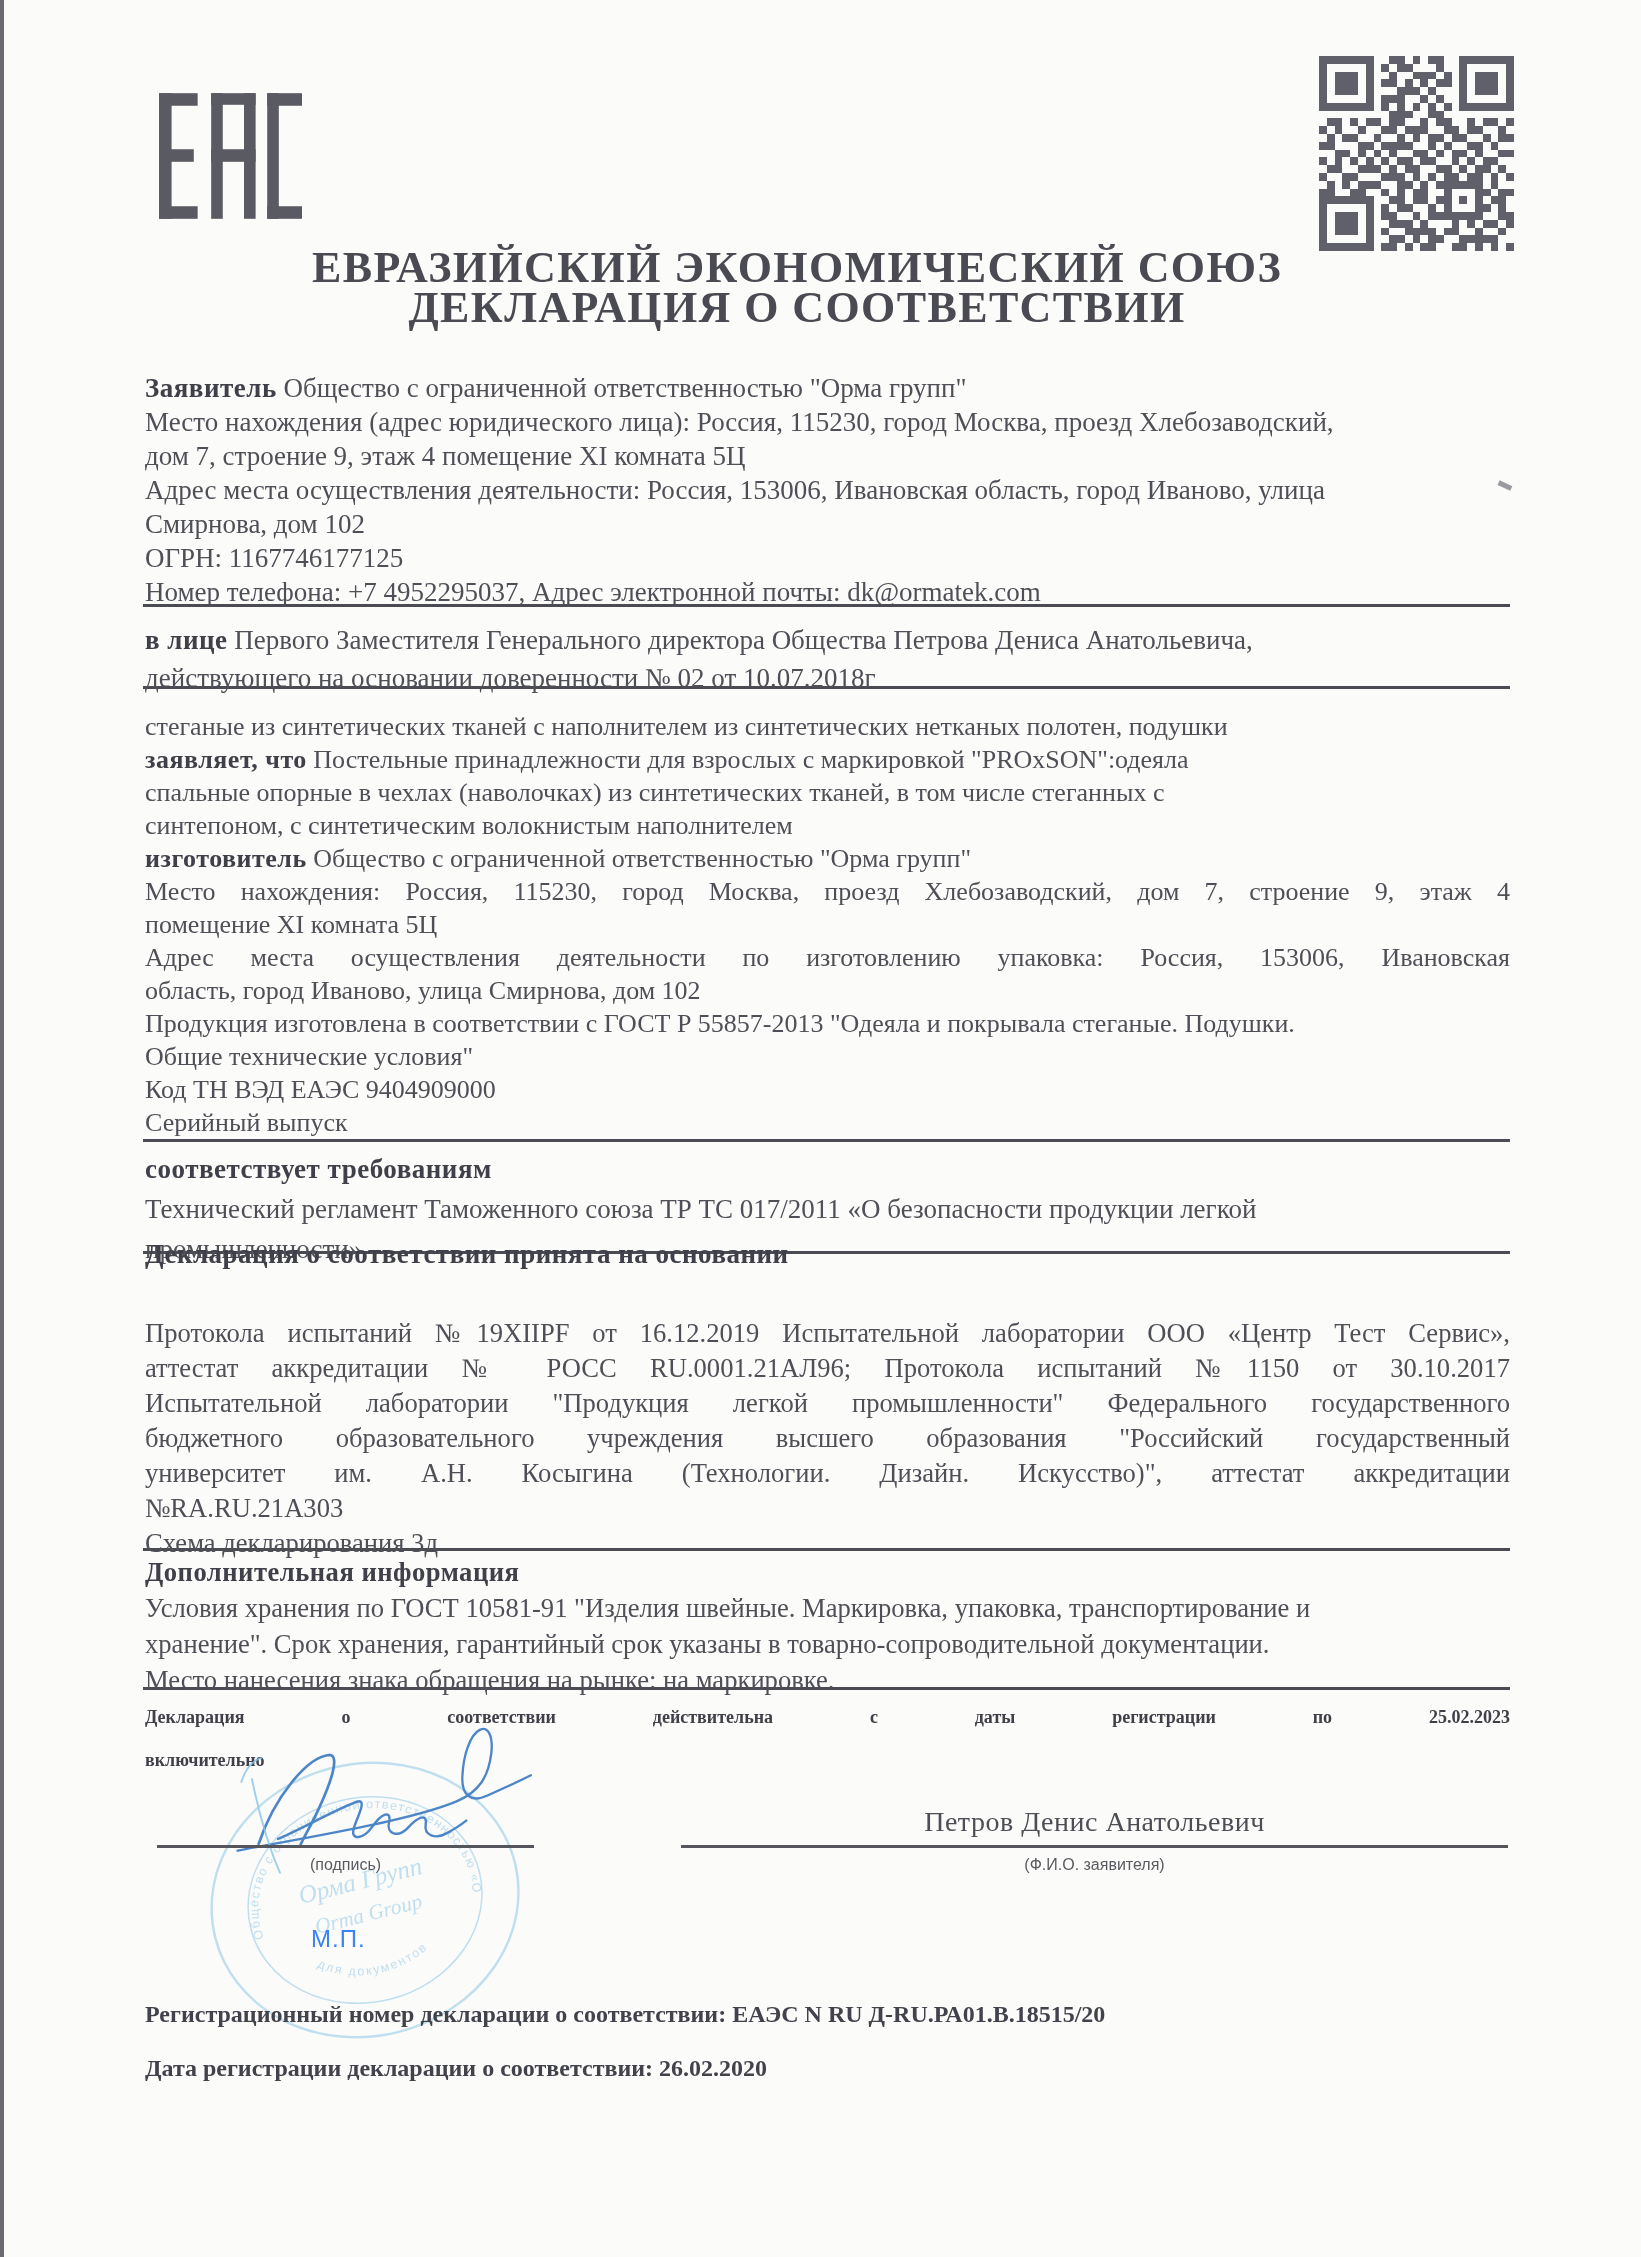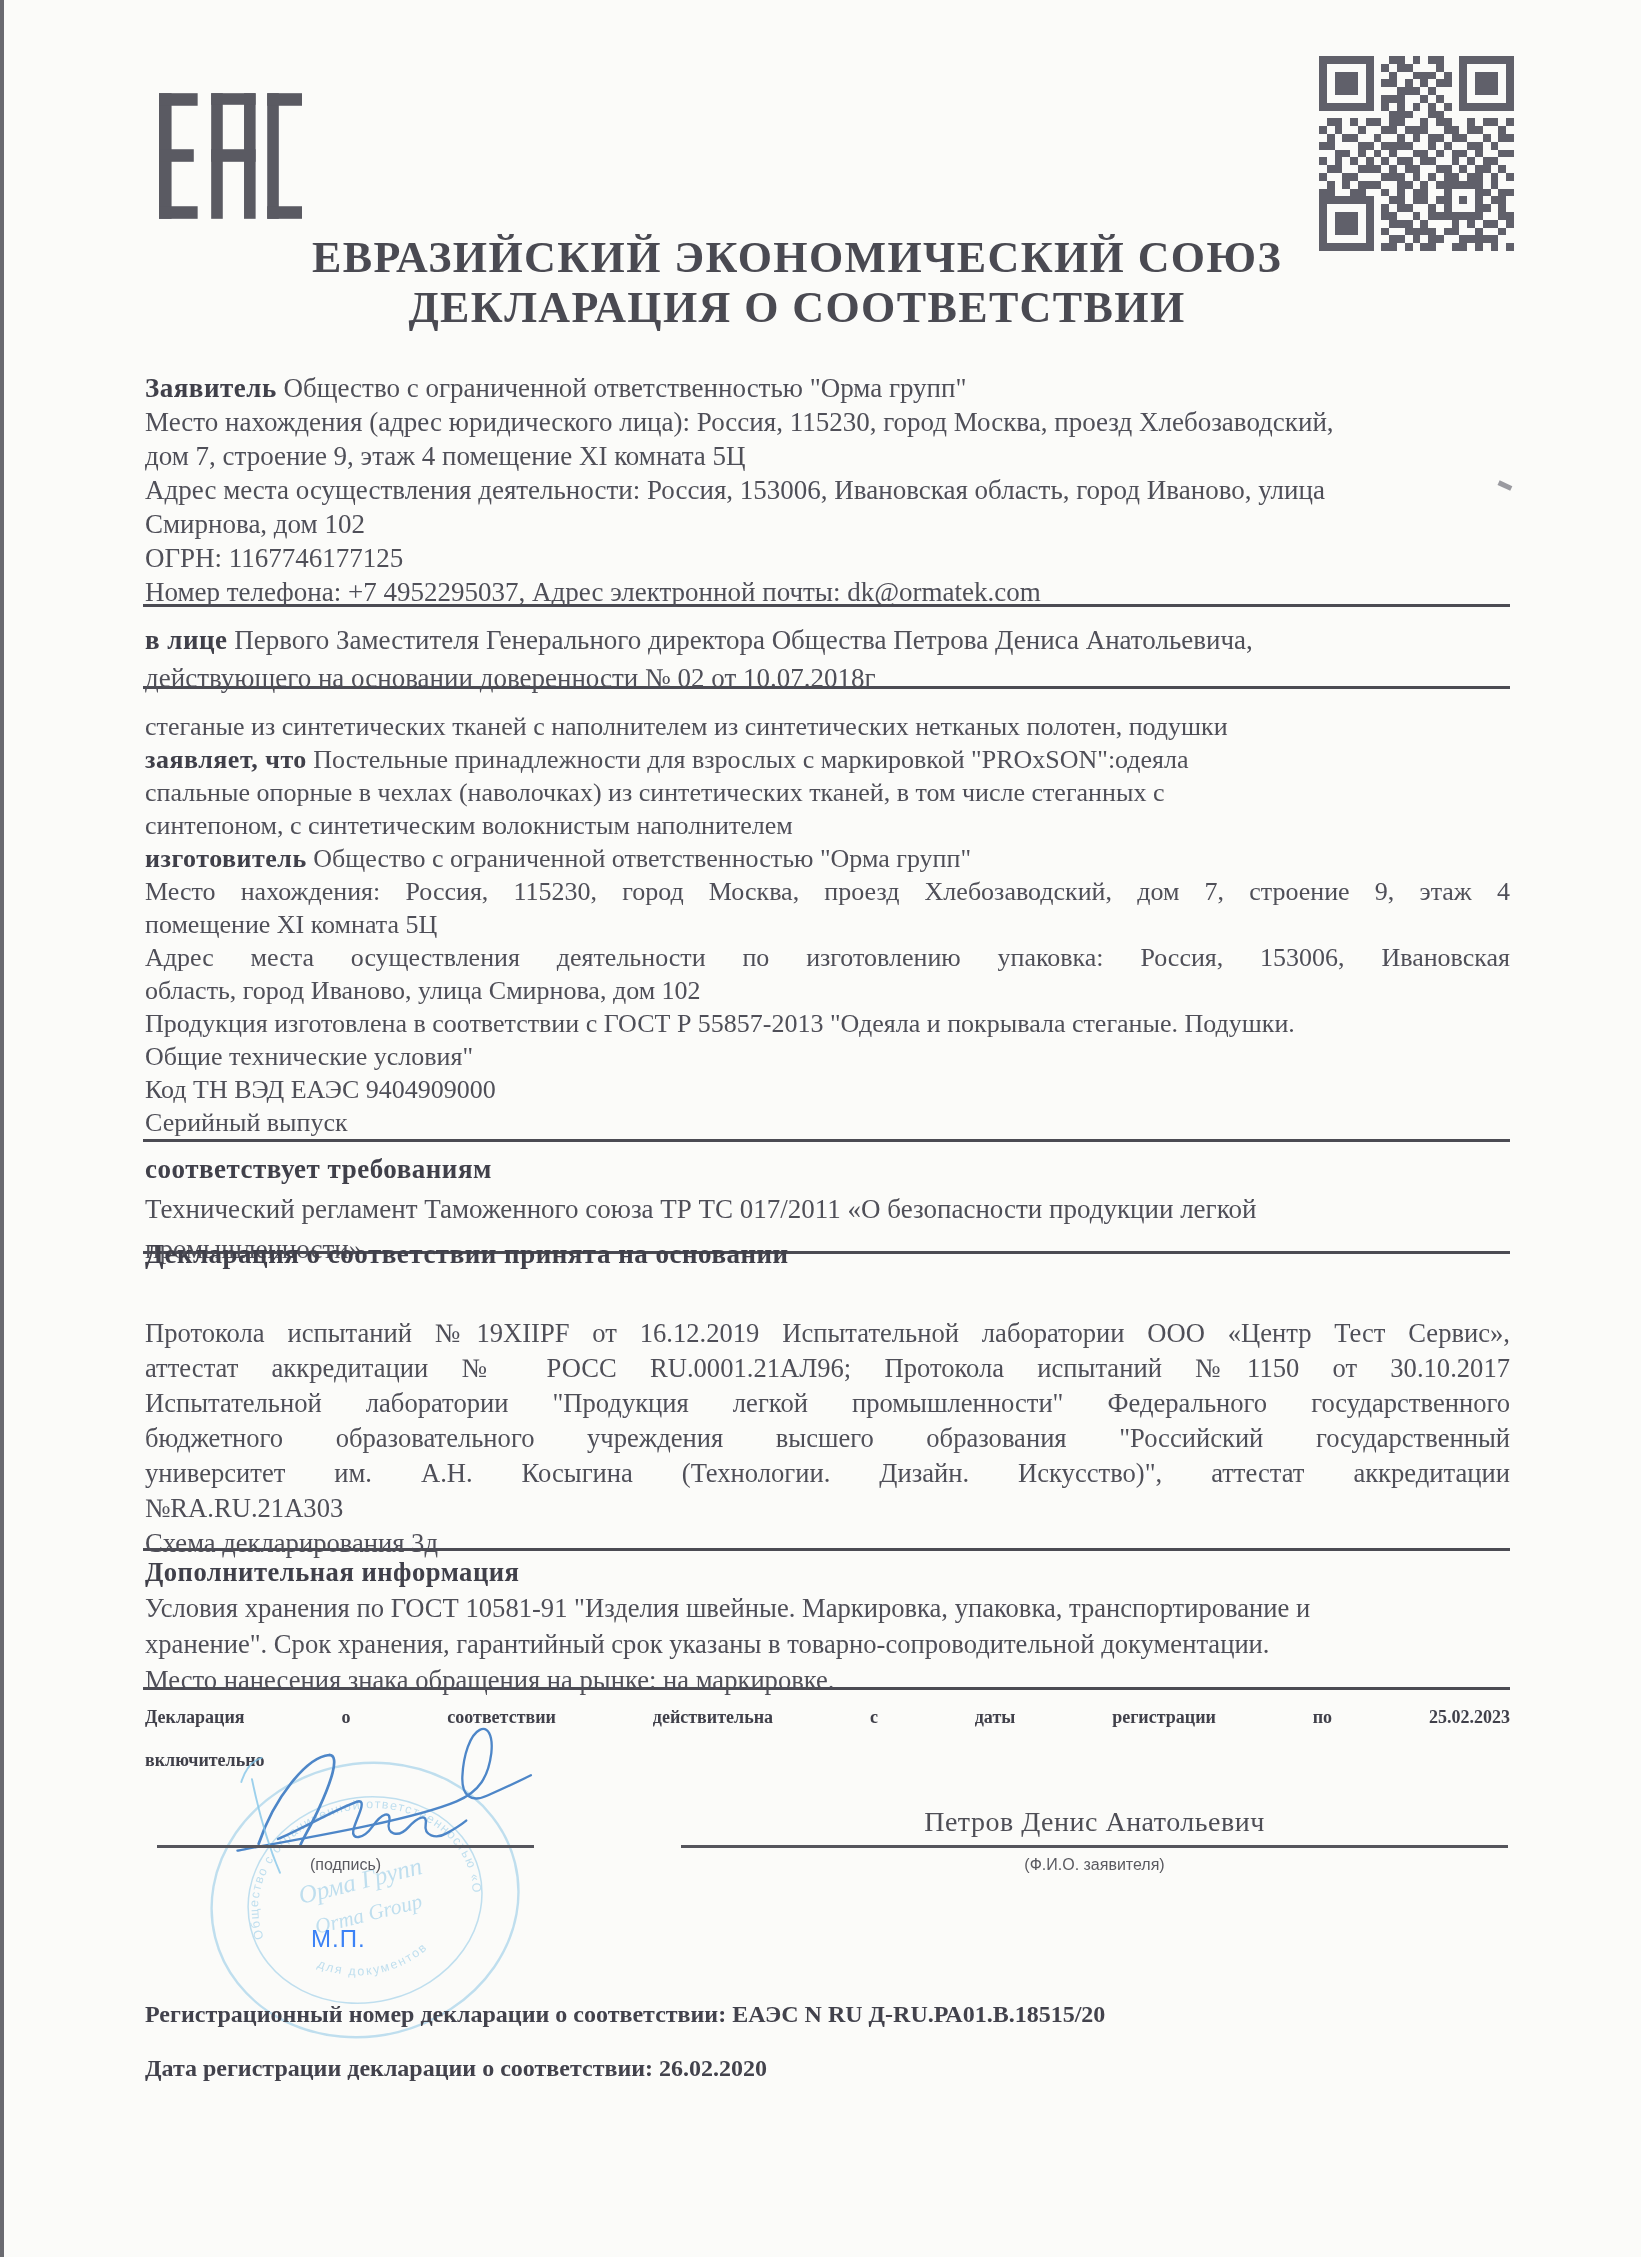--- a/index.html
+++ b/index.html
@@ -16,21 +16,21 @@
     position:absolute;left:1319px;top:56px;width:195px;height:195px;
     display:grid;grid-template-columns:repeat(25,1fr);grid-template-rows:repeat(25,1fr);
     background:#fbfbf9;
   }
   .qr .m{background:#60606a;} .qr .w{background:transparent;}
   
   .title{
     position:absolute;left:290px;width:1014px;text-align:center;
     font-weight:bold;font-size:44px;letter-spacing:1.4px;color:#4a4a52;white-space:nowrap;
   }
-  .t1{top:232px;} .t2{top:282px;}
+  .t1{top:242px;} .t2{top:282px;}
   
   .rule{position:absolute;left:143px;width:1367px;height:2.9px;background:#4b4b53;}
   .r1{top:604px;} .r2{top:686px;} .r3{top:1139px;} .r4{top:1251px;} .r5{top:1548px;} .r6{top:1687px;}
   
   .sec{position:absolute;left:145px;width:1365px;}
   .sec .line{white-space:nowrap;}
   .sec .line.jl{white-space:normal;text-align:justify;text-align-last:justify;}
   .sec b{color:#40404a;letter-spacing:0.5px;}
   .s1{top:371px;font-size:27px;line-height:34px;}
   .s2{top:621px;font-size:27px;line-height:38px;}

